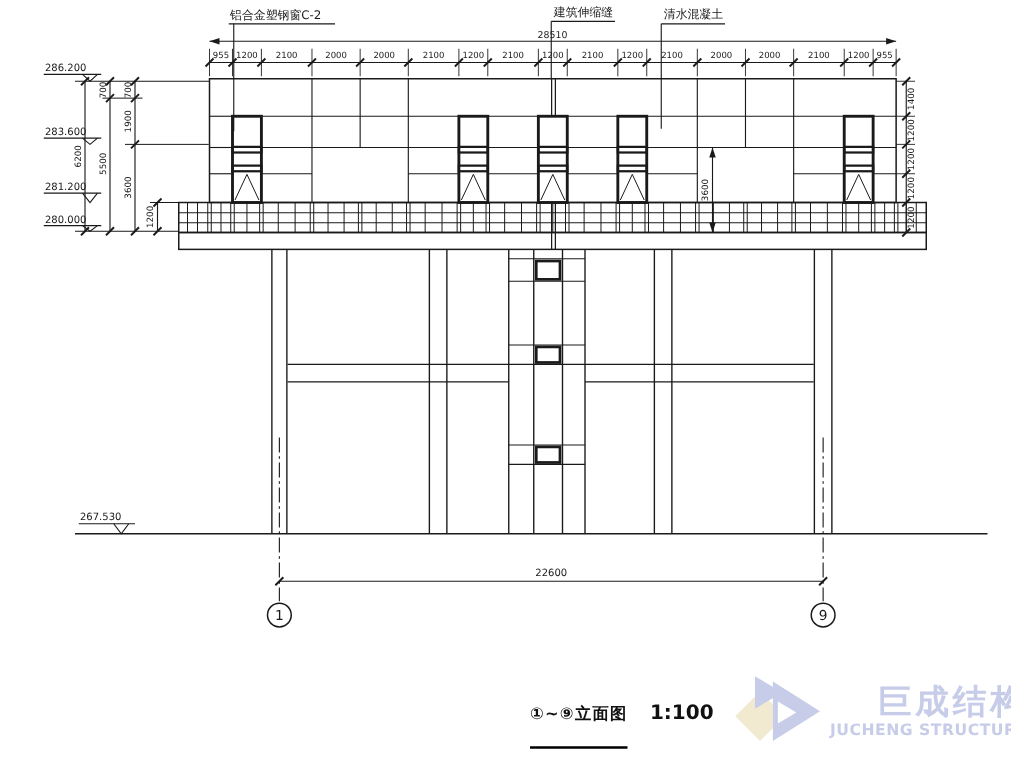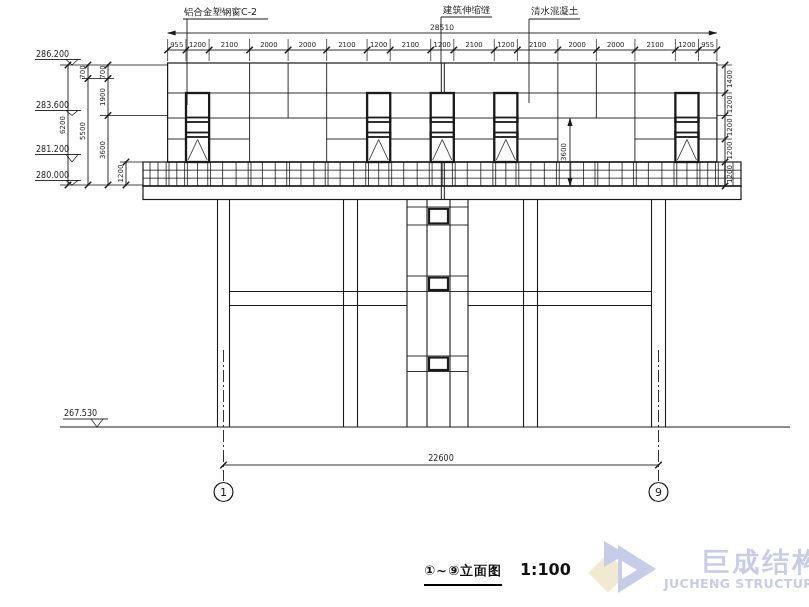--- a/index.html
+++ b/index.html
@@ -1,20 +1,20 @@
 <!DOCTYPE html>
 <html><head>
 <meta charset="utf-8">
 <style>
   html,body{margin:0;padding:0;background:#fff;}
   #canvas{position:relative;width:809px;height:607px;background:#ffffff;overflow:hidden;
           font-family:"DejaVu Sans",sans-serif;text-align:right;}
   svg text{font-family:"DejaVu Sans",sans-serif;fill:#1a1a1a;}
   .caption{position:absolute;left:424px;top:560px;color:#111;white-space:nowrap;}
-  .caption .t{font-size:13px;font-weight:bold;border-bottom:2.5px solid #000;padding-bottom:6px;letter-spacing:1px;}
+  .caption .t{font-size:13px;font-weight:bold;border-bottom:2.5px solid #000;padding-bottom:18px;letter-spacing:1px;}
   .caption .s{font-size:16px;font-weight:bold;margin-left:18px;}
   .logo{position:absolute;left:592px;top:536px;width:215px;height:66px;display:flex;align-items:center;}
   .logo-mark{position:relative;width:66px;height:64px;flex:0 0 auto;}
   .lg-diamond{position:absolute;left:2px;top:22px;width:28px;height:28px;transform:rotate(45deg);}
   .lg-tri1{position:absolute;left:12px;top:4px;width:22px;height:26px;clip-path:polygon(0 0,100% 50%,0 100%);}
   .lg-tri2{position:absolute;left:26px;top:8px;width:38px;height:48px;clip-path:polygon(0 0,100% 50%,0 100%);}
   .lg-tri2i{position:absolute;left:30px;top:24px;width:15px;height:18px;clip-path:polygon(0 0,100% 50%,0 100%);background:#fff;}
   .logo-text{margin-left:6px;line-height:1;}
   .logo-cn{font-size:27px;font-weight:bold;letter-spacing:3px;white-space:nowrap;}
   .logo-en{font-size:12.5px;font-weight:bold;letter-spacing:0.4px;margin-top:3px;white-space:nowrap;}

